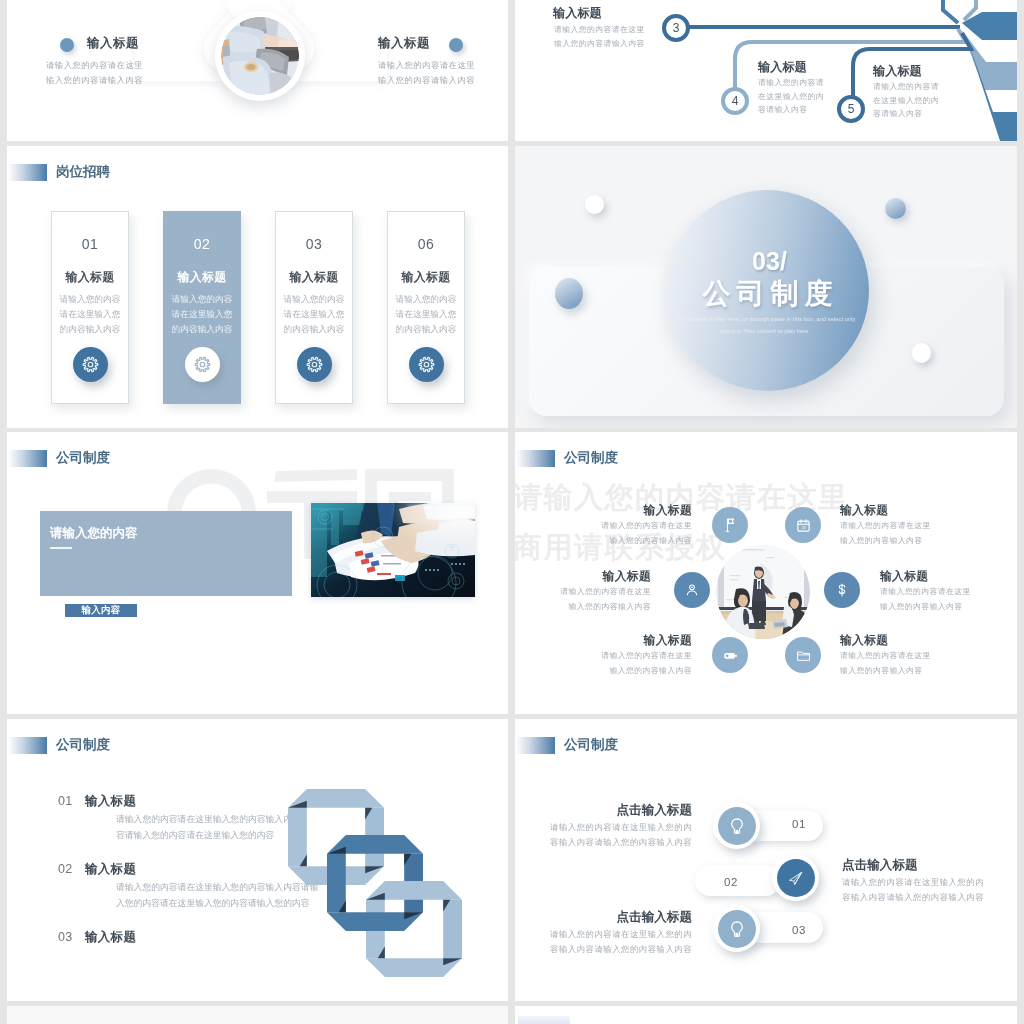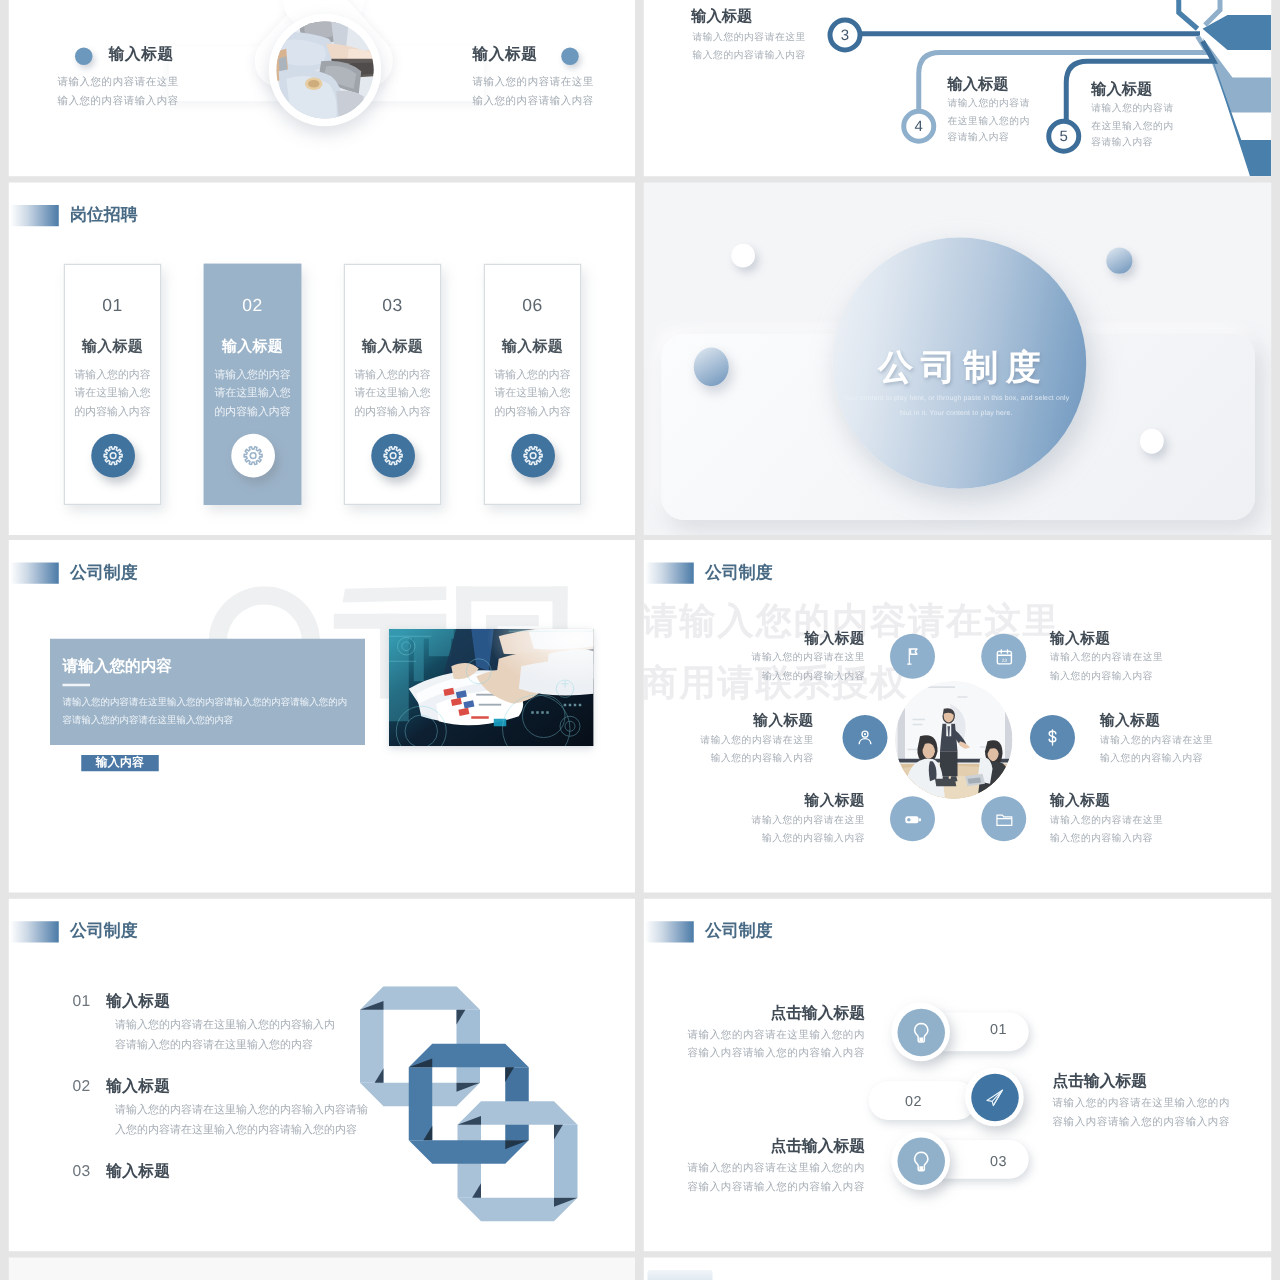--- a/index.html
+++ b/index.html
@@ -82,37 +82,37 @@
      font-size:5.5px;color:#eaf0f6;line-height:11.5px;letter-spacing:.15px;opacity:.9;}
   .sD .sm{position:absolute;border-radius:50%;}
 
   
   .sE .block{position:absolute;left:33px;top:79px;width:252px;height:85px;background:#9db4c8;}
   .sE .bt{position:absolute;left:10px;top:14px;font-size:12.5px;font-weight:bold;color:#fff;letter-spacing:0px;white-space:nowrap;}
   .sE .bline{position:absolute;left:10px;top:36px;width:22px;height:1.5px;background:rgba(255,255,255,.85);}
   .sE .bb{position:absolute;left:10px;top:44px;width:232px;font-size:7.6px;color:#eef3f8;line-height:14px;}
   .sE .img{position:absolute;left:304px;top:71px;width:164px;height:94px;overflow:hidden;
      box-shadow:0 2px 6px rgba(150,160,175,.35);}
-  .sE .tag{position:absolute;left:58px;top:172px;width:62px;height:13px;background:#4a77a3;z-index:5;
+  .sE .tag{position:absolute;left:58px;top:172px;width:72px;height:13px;background:#4a77a3;z-index:5;
      display:flex;align-items:center;justify-content:center;
      font-size:9.5px;font-weight:bold;color:#fff;letter-spacing:0.2px;}
   .sE .grey{position:absolute;left:33px;top:176px;width:435px;height:67px;background:#f2f3f5;}
   .sE .gt{position:absolute;left:28px;top:15px;width:388px;font-size:7.5px;color:#9aa2ab;line-height:16.8px;}
 
   
   .sF .cphoto{position:absolute;left:201px;top:113px;width:94px;height:94px;border-radius:50%;overflow:hidden;}
   .sF .ic{position:absolute;width:36px;height:36px;border-radius:50%;
      display:flex;align-items:center;justify-content:center;}
   .sF .ttl{position:absolute;font-size:11.8px;font-weight:bold;color:#414b55;letter-spacing:0.3px;white-space:nowrap;}
   .sF .bdy{position:absolute;font-size:7.8px;color:#a5adb5;line-height:14.6px;white-space:pre;letter-spacing:0.45px;}
 
   
   .sG .num{position:absolute;font-size:12.5px;color:#6d757d;letter-spacing:.3px;}
   .sG .ttl{position:absolute;font-size:12.5px;font-weight:bold;color:#414b55;letter-spacing:0.3px;white-space:nowrap;}
-  .sG .bdy{position:absolute;font-size:8.8px;color:#a5adb5;line-height:16px;white-space:pre;}
+  .sG .bdy{position:absolute;font-size:8.8px;color:#a5adb5;line-height:16px;white-space:pre;margin-left:24px;}
 
   
   .sH .pill{position:absolute;width:86px;height:31px;border-radius:16px;background:#fff;
      box-shadow:2px 3px 7px rgba(165,173,183,.42);}
   .sH .pnum{position:absolute;font-size:11.5px;color:#5f686f;letter-spacing:.5px;}
   .sH .circ{position:absolute;width:47px;height:47px;border-radius:50%;background:#fff;
      box-shadow:3px 5px 9px rgba(160,168,178,.5);
      display:flex;align-items:center;justify-content:center;}
   .sH .inner{width:38px;height:38px;border-radius:50%;background:#91b1cb;
      display:flex;align-items:center;justify-content:center;}
@@ -274,20 +274,21 @@
     </div>
   </div>
 
   <div class="slide c2 r1 sD">
     <div class="panel"></div>
     <div class="sm" style="left:70px;top:49px;width:19px;height:19px;background:#fff;box-shadow:3px 4px 7px rgba(155,165,180,.45);"></div>
     <div class="sm" style="left:370px;top:52px;width:21px;height:21px;background:linear-gradient(150deg,#e2eaf2,#6c93ba);box-shadow:3px 4px 7px rgba(155,165,180,.45);"></div>
     <div class="sm" style="left:40px;top:132px;width:28px;height:31px;background:linear-gradient(150deg,#e2eaf2,#6c93ba);box-shadow:3px 5px 9px rgba(155,165,180,.45);"></div>
     <div class="sm" style="left:397px;top:197px;width:19px;height:20px;background:#fff;box-shadow:3px 4px 7px rgba(155,165,180,.45);"></div>
     <div class="bigball">
+      <div class="n03">03/</div>
       <div class="ttl">公司制度</div>
       <div class="sub">Your content to play here, or through paste in this box, and select only biut in it. Your content to play here.</div>
     </div>
   </div>
 
   <div class="slide c1 r2 sE">
     <div class="wm" style="left:160px;top:37px;">
       <svg width="290" height="90" viewBox="0 0 290 90">
         <g fill="#eef0f1">
           <path d="M44.5 0A44.5 44.5 0 1 0 89 44.5 44.5 44.5 0 0 0 44.5 0zm0 14.5a30 30 0 1 1 0 60 30 30 0 0 1 0-60z"></path>
@@ -311,21 +312,20 @@
         </g>
       </svg>
     </div>
     <div class="stitle" style="left:1px;top:17px;">
       <div class="bar"></div>
       <div class="txt">公司制度</div>
     </div>
     <div class="block">
       <div class="bt">请输入您的内容</div>
       <div class="bline"></div>
-      <div class="bb">请输入您的内容请在这里输入您的内容请输入您的内容请输入您的内容请输入您的内容请在这里输入您的内容</div>
     </div>
     <div class="img">
       <svg viewBox="0 0 164 94" width="164" height="94">
         <defs>
           <linearGradient id="bz" x1="0" y1="0.1" x2="1" y2="0.9">
             <stop offset="0" stop-color="#2e93a9"></stop>
               <stop offset="0.24" stop-color="#14495f"></stop>
             <stop offset="0.48" stop-color="#0d2032"></stop>
               <stop offset="1" stop-color="#07101a"></stop>
             </linearGradient>

